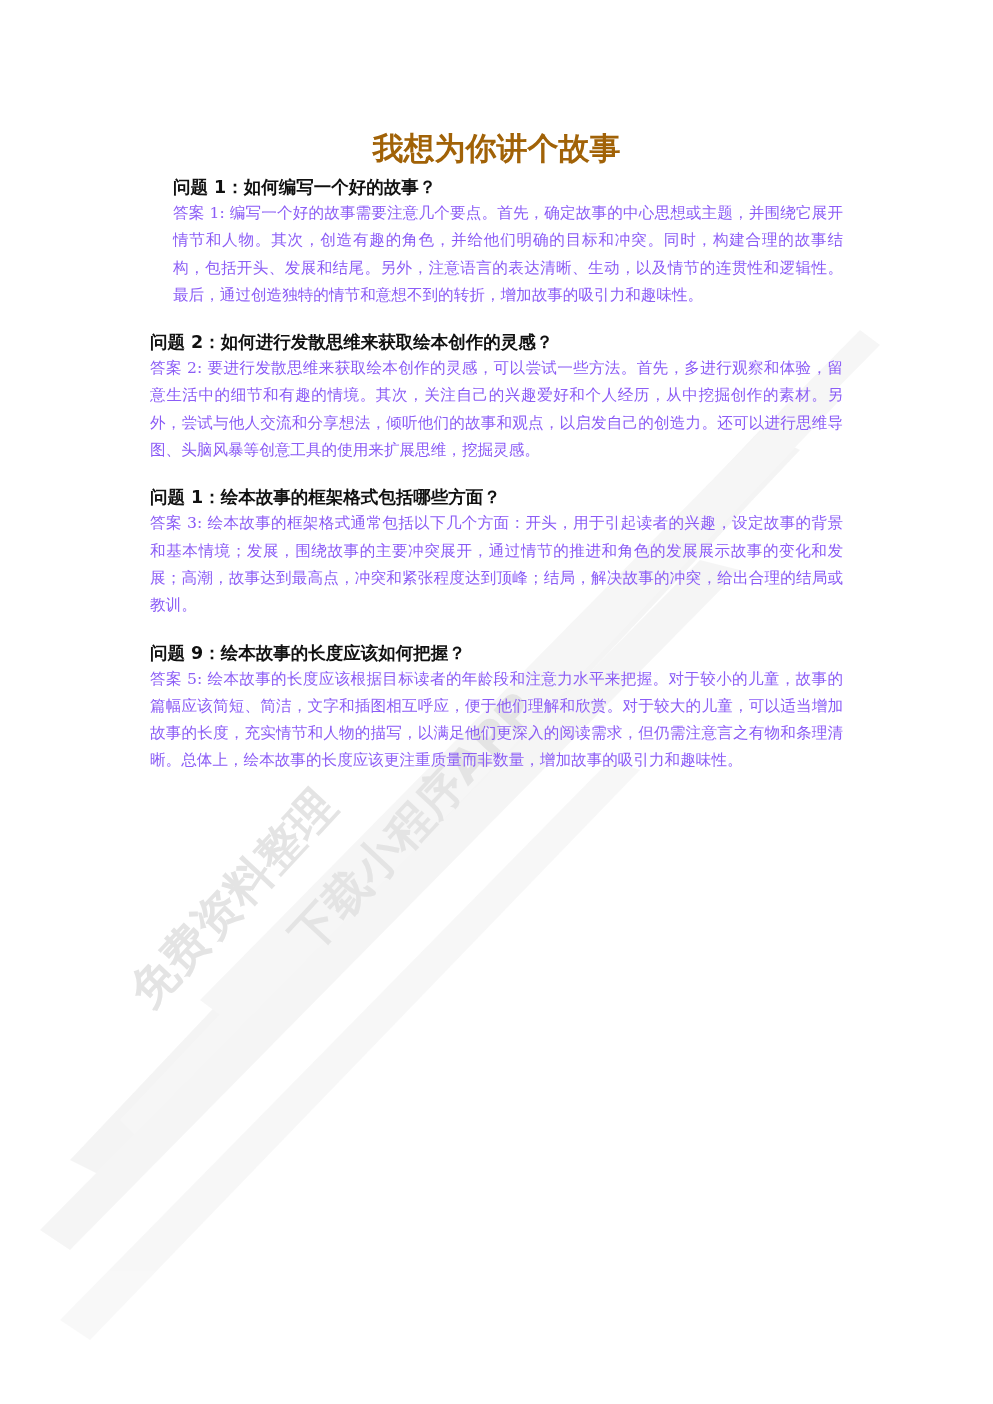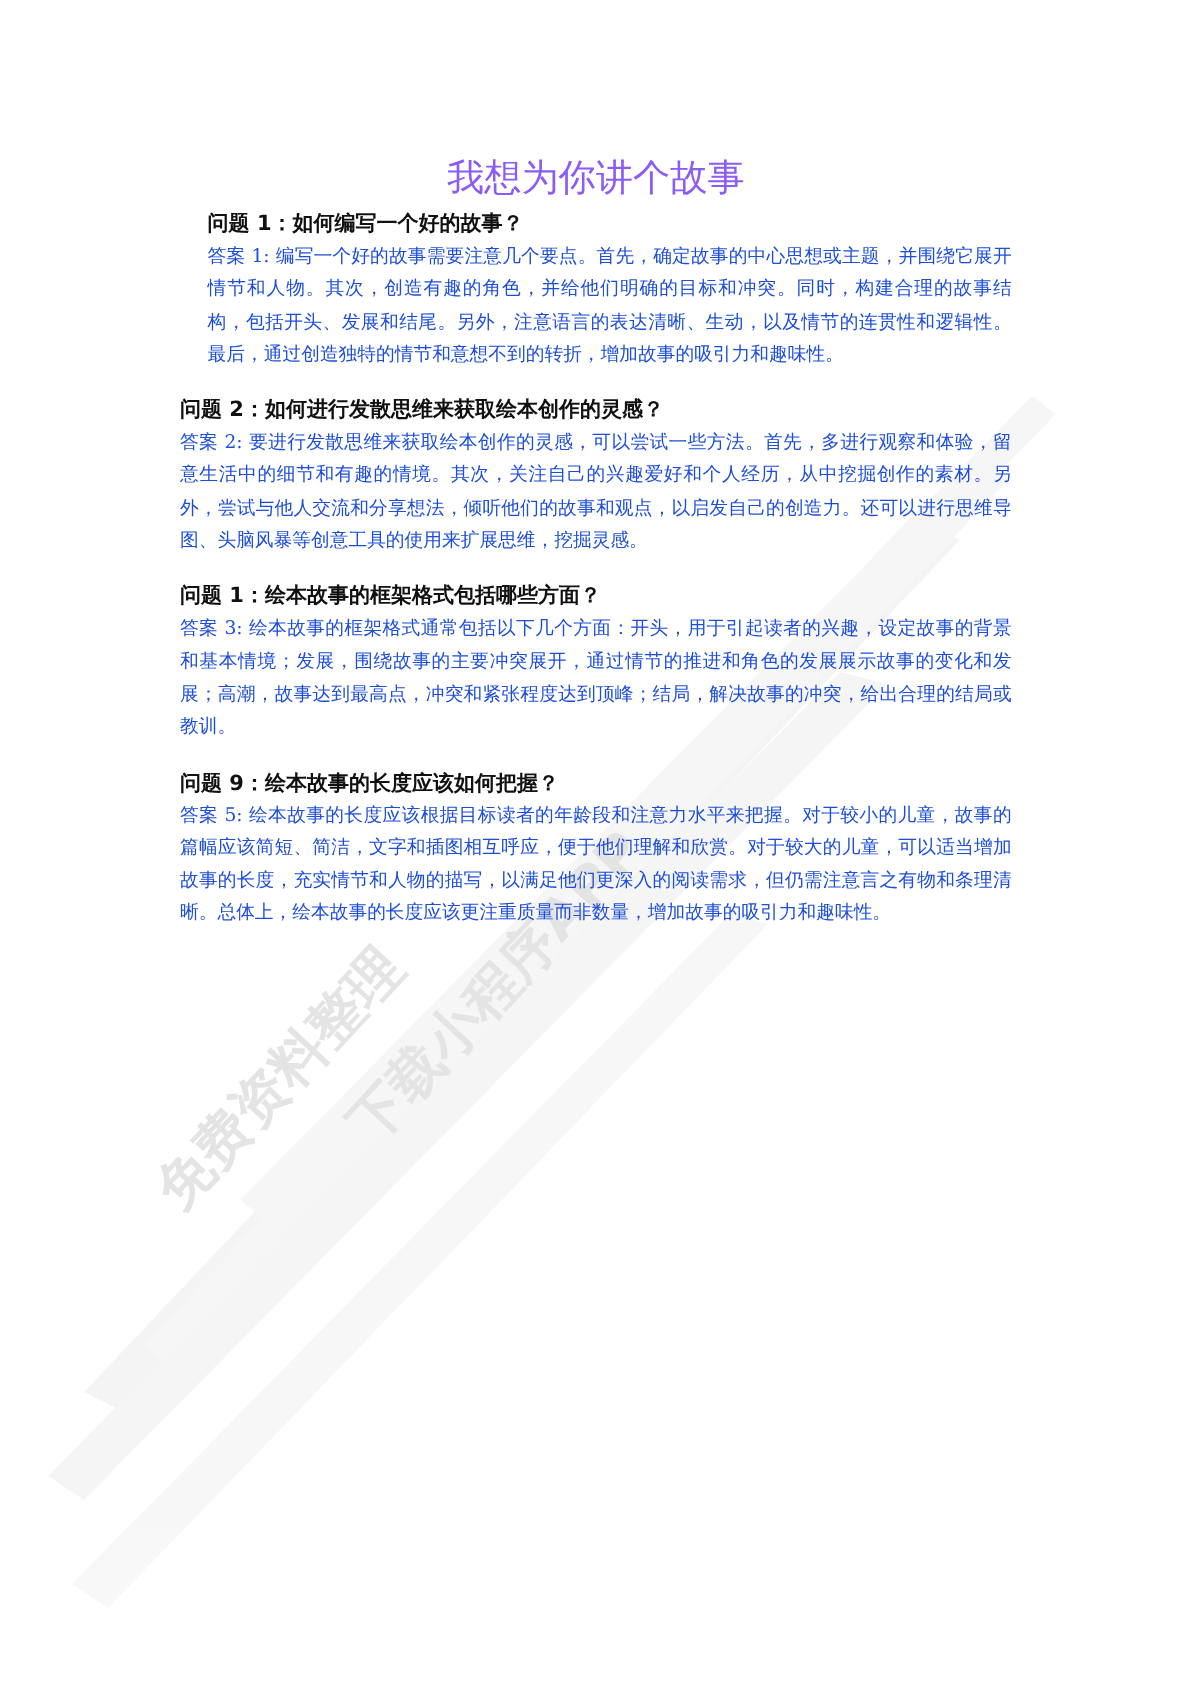--- a/index.html
+++ b/index.html
@@ -1,23 +1,23 @@
 <!DOCTYPE html>
 <html><head>
 <meta charset="utf-8">
 <style>
   html, body { margin: 0; padding: 0; background: #ffffff; }
   body { width: 993px; height: 1404px; position: relative; overflow: hidden;
          font-family: "DejaVu Sans", "Liberation Sans", sans-serif; color: #1a1a1a; }
   .watermark { position: absolute; left: 0; top: 0; width: 993px; height: 1404px; pointer-events: none; }
   .page { position: absolute; left: 150px; top: 126px; width: 693px; }
-  .title { text-align: center; font-size: 31px; font-weight: normal; margin: 0; height: 44px; line-height: 44px; color: #8b5cf6; }
+  .title { text-align: center; font-size: 31px; font-weight: bold; margin: 0; height: 44px; line-height: 44px; color: #a16207; }
   .qa { margin-bottom: 20px; }
   .q { font-size: 17.5px; font-weight: bold; color: #111; line-height: 26px; height: 26px; white-space: nowrap; }
-  .a { font-size: 15.6px; line-height: 27.3px; color: #1d4ed8; text-align: justify; font-family: "DejaVu Serif", "Liberation Serif", serif; }
+  .a { font-size: 15.6px; line-height: 27.3px; color: #8b5cf6; text-align: justify; font-family: "DejaVu Serif", "Liberation Serif", serif; }
   .qa1 { margin-top: 4px; margin-left: 23px; }
 </style>
 </head>
 <body>
 
 <svg class="watermark" width="993" height="1404" viewBox="0 0 993 1404">
   <g opacity="0.55">
     <path d="M70 1160 L760 430 L800 450 L110 1180 Z" fill="#ececec"></path>
     <path d="M120 1120 L820 380 L840 400 L140 1140 Z" fill="#f0f0f0"></path>
     <path d="M40 1230 L700 560 L740 570 L70 1250 Z" fill="#eeeeee"></path>

